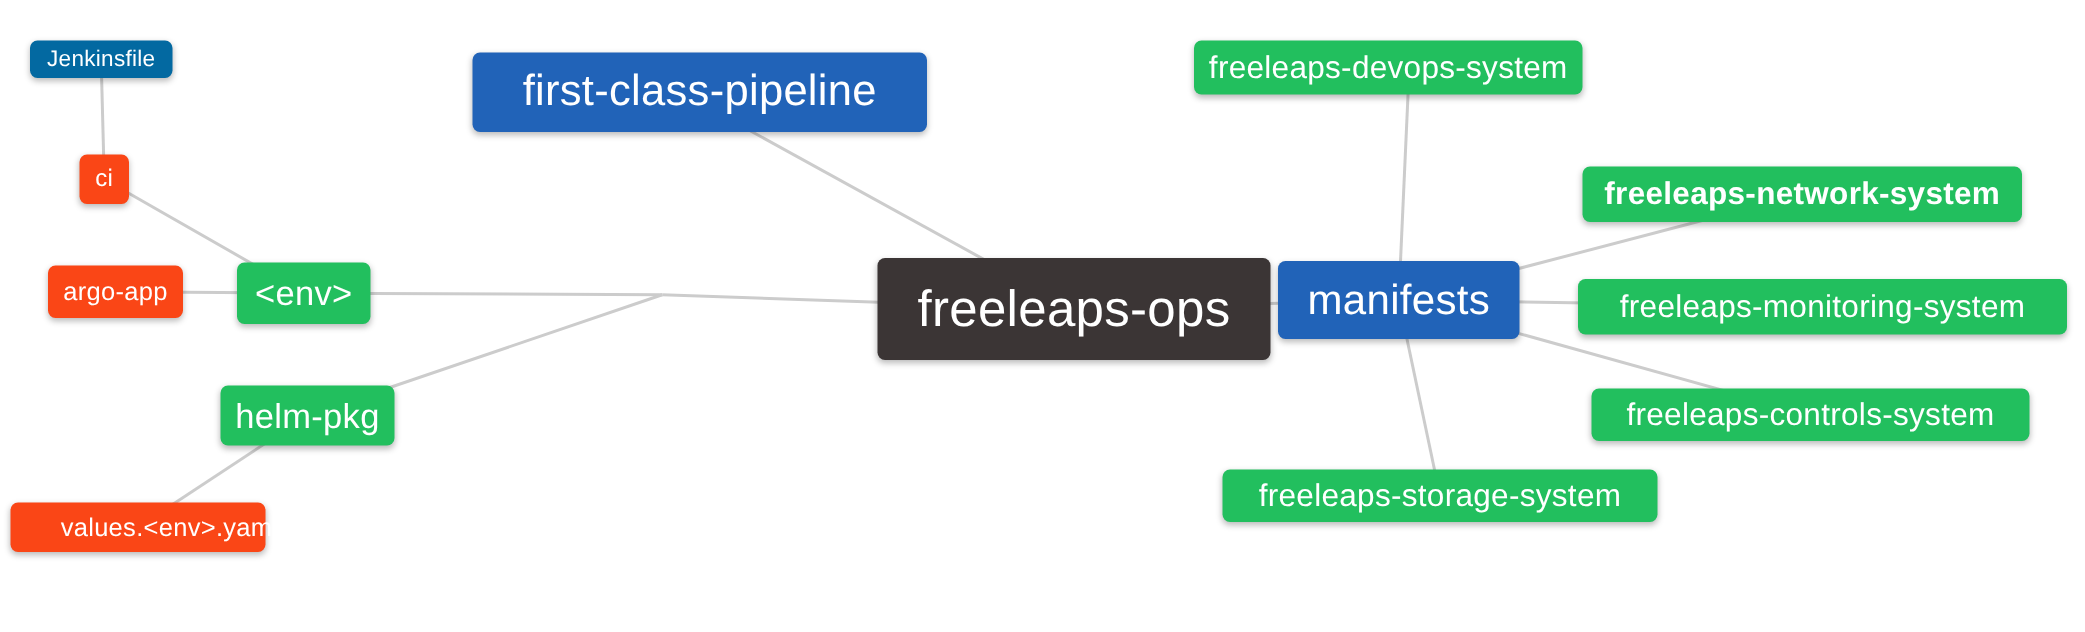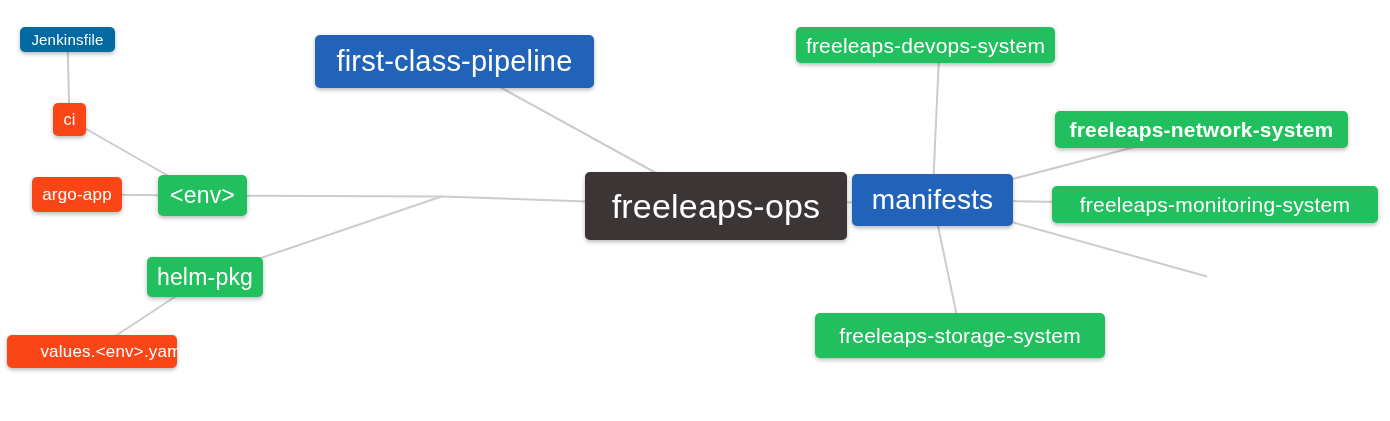--- a/index.html
+++ b/index.html
@@ -60,20 +60,21 @@
       <line x1="932.5" y1="200" x2="1207" y2="276.5" stroke="#cccccc" stroke-width="2"></line>
       <line x1="932.5" y1="200" x2="960" y2="330.5" stroke="#cccccc" stroke-width="2"></line>
     </svg>
 
   <div class="node" style="left: 20px; top: 27px; width: 95px; height: 25px; font-size: 15px; background: #0369a1;">Jenkinsfile</div>
   <div class="node" style="left: 53px; top: 103px; width: 33px; height: 33px; font-size: 16px; background: rgb(250, 70, 22);">ci</div>
   <div class="node" style="left: 32px; top: 177px; width: 90px; height: 35px; font-size: 17px; background: rgb(250, 70, 22);">argo-app</div>
   <div class="node" style="left: 158px; top: 175px; width: 89px; height: 41px; font-size: 23px; background: rgb(34, 191, 94);">&lt;env&gt;</div>
   <div class="node" style="left: 147px; top: 257px; width: 116px; height: 40px; font-size: 23px; background: rgb(34, 191, 94);">helm-pkg</div>
   <div class="node" style="left: 7px; top: 335px; width: 170px; height: 33px; font-size: 17px; background: rgb(250, 70, 22); padding-left: 48px;">values.&lt;env&gt;.yaml</div>
-  <div class="node" style="left: 315px; top: 35px; width: 279px; height: 53px; font-size: 29px; background: rgb(33, 99, 184);">first-class-pipeline</div>
+  <div class="node" style="left: 315px; top: 35px; width: 303px; height: 53px; font-size: 29px; background: rgb(33, 99, 184);">first-class-pipeline</div>
   <div class="node" style="left: 585px; top: 172px; width: 262px; height: 68px; font-size: 34px; background: rgb(59, 53, 53);">freeleaps-ops</div>
   <div class="node" style="left: 852px; top: 174px; width: 161px; height: 52px; font-size: 28px; background: rgb(33, 99, 184);">manifests</div>
   <div class="node" style="left: 796px; top: 27px; width: 259px; height: 36px; font-size: 21px; background: rgb(34, 191, 94);">freeleaps-devops-system</div>
   <div class="node" style="left: 1055px; top: 111px; width: 293px; height: 37px; font-size: 21px; background: rgb(34, 191, 94); font-weight: bold;">freeleaps-network-system</div>
   <div class="node" style="left: 1052px; top: 186px; width: 326px; height: 37px; font-size: 21px; background: rgb(34, 191, 94);">freeleaps-monitoring-system</div>
-  <div class="node" style="left: 815px; top: 313px; width: 290px; height: 45px; font-size: 21px; background: rgb(34, 191, 94); text-align: right;">freeleaps-storage-system</div>
+  <div class="node" style="left: 1061px; top: 259px; width: 292px; height: 35px; font-size: 21px; background: rgb(34, 191, 94);">freeleaps-controls-system</div>
+  <div class="node" style="left: 815px; top: 313px; width: 290px; height: 35px; font-size: 21px; background: rgb(34, 191, 94); text-align: right;">freeleaps-storage-system</div>
 </div>
 
 </body></html>

